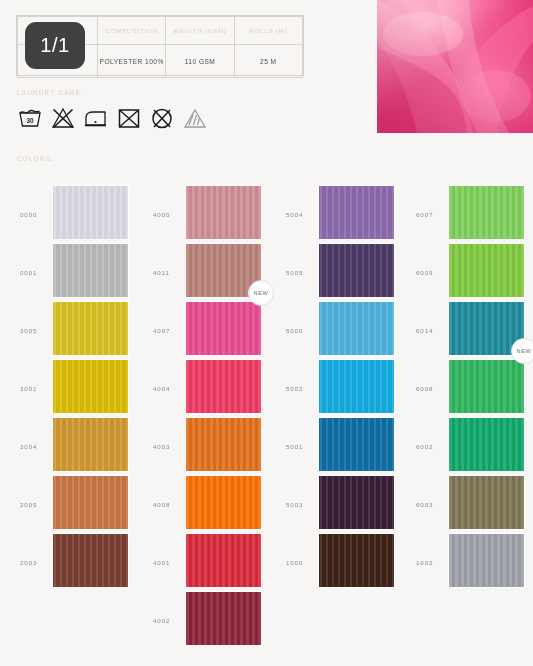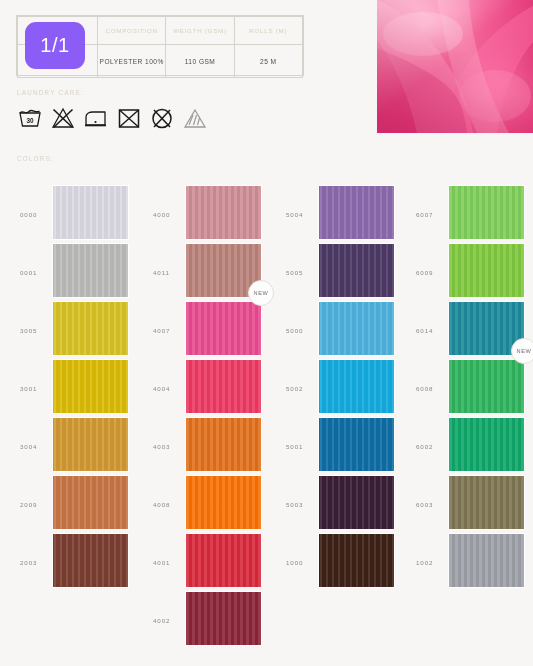--- a/index.html
+++ b/index.html
@@ -67,21 +67,21 @@
   }
   .col-badge { width: 80px; }
 
   .badge-1-1 {
     position: absolute;
     left: 25px;
     top: 22px;
     width: 60px;
     height: 47px;
     border-radius: 11px;
-    background: #8b5cf6;
+    background: #404040;
     color: #ffffff;
     font-size: 20px;
     letter-spacing: 0.5px;
     display: flex;
     align-items: center;
     justify-content: center;
   }
 
   
   .section-label {

